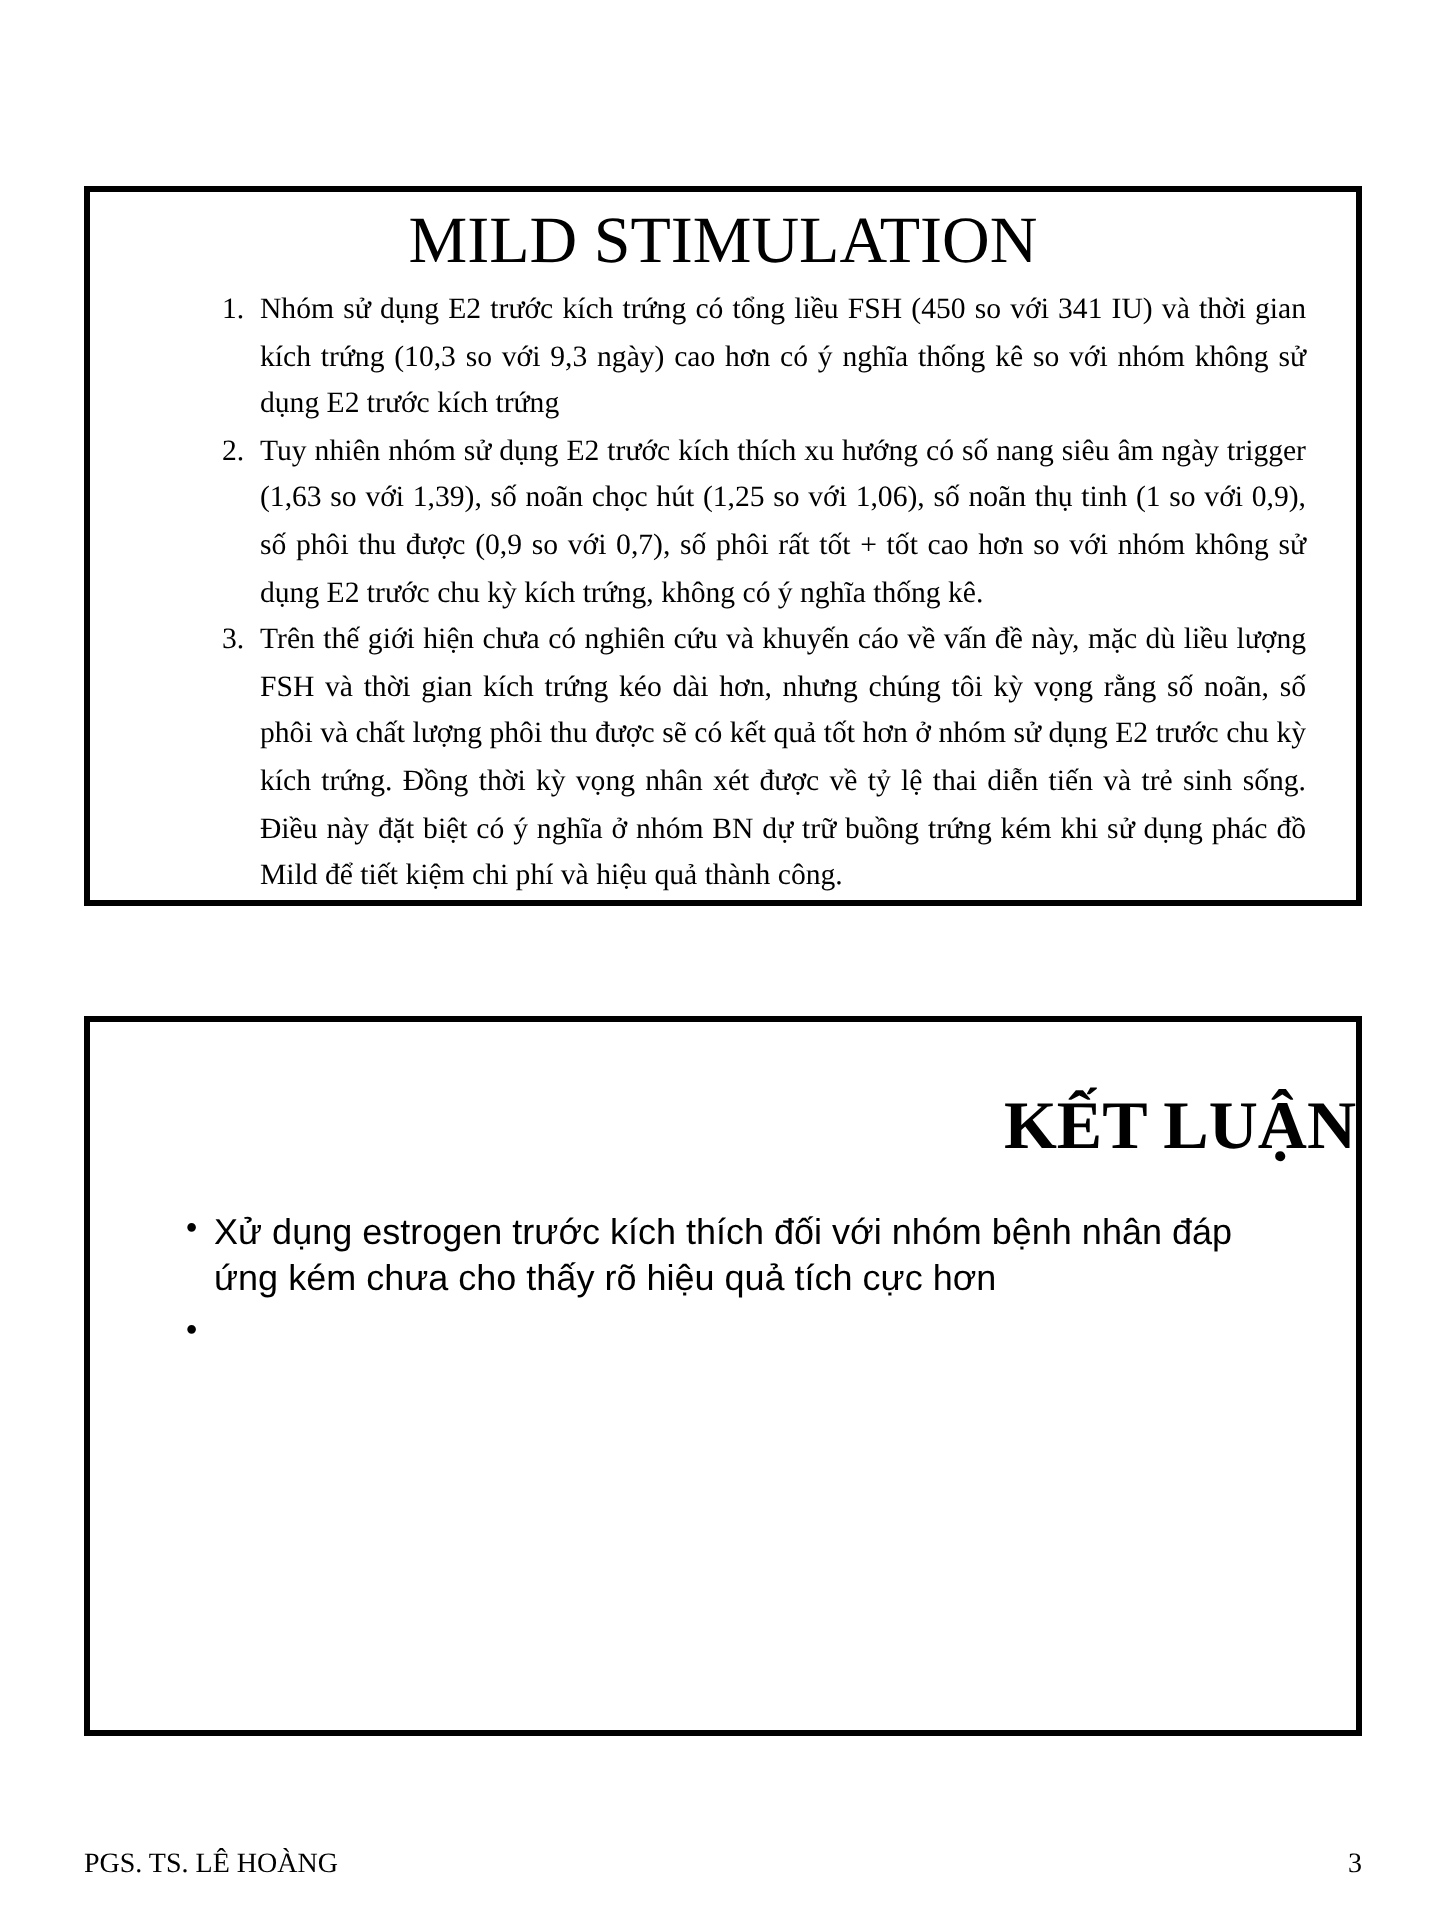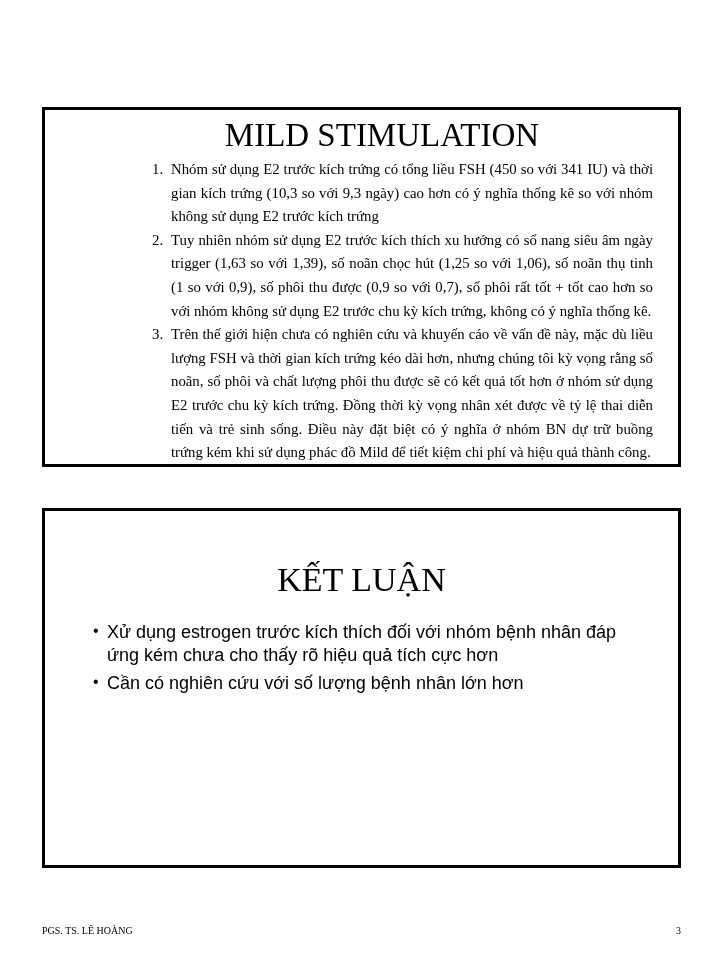--- a/index.html
+++ b/index.html
@@ -19,21 +19,21 @@
   }
   .slide {
     position: absolute;
     left: 42px;
     width: 639px;
     height: 360px;
     border: 3px solid #000000;
     background: #ffffff;
     overflow: hidden;
   }
-  #slide1 { top: 107px; padding-left: 41px; }
+  #slide1 { top: 93px; }
   #slide2 { top: 508px; }
 
   
   .s1-title {
     margin-top: 6px;
     text-align: center;
     font-size: 33px;
     line-height: 38px;
     font-weight: 400;
     white-space: nowrap;
@@ -48,25 +48,25 @@
     line-height: 23.6px;
   }
   .s1-num {
     position: absolute;
     left: -19px;
     top: 0;
   }
 
   
   .s2-title {
-    margin-top: 48px;
-    text-align: center;
+    margin-top: 32px;
+    text-align: right;
     font-size: 34px;
     line-height: 42px;
-    font-weight: 400;
+    font-weight: 700;
     white-space: nowrap;
   }
   .s2-list {
     margin: 20px 0 0 46px;
     font-family: "Liberation Sans", sans-serif;
     font-size: 18px;
     line-height: 22.5px;
   }
   .s2-item {
     position: relative;
@@ -84,21 +84,21 @@
 
   
   .footer {
     position: absolute;
     left: 42px;
     top: 925px;
     width: 639px;
     display: flex;
     justify-content: space-between;
     align-items: baseline;
-    font-size: 10px;
+    font-size: 14px;
   }
 </style>
 </head>
 <body>
 
 <div class="page">
 
   <div class="slide" id="slide1">
     <div class="s1-title">MILD STIMULATION</div>
     <div class="s1-list">
@@ -119,21 +119,20 @@
 
   <div class="slide" id="slide2">
     <div class="s2-title">KẾT LUẬN</div>
     <div class="s2-list">
       <div class="s2-item">
         <span class="s2-bullet">•</span>
         <span>Xử dụng estrogen trước kích thích đối với nhóm bệnh nhân đáp ứng kém chưa cho thấy rõ hiệu quả tích cực hơn</span>
       </div>
       <div class="s2-item">
         <span class="s2-bullet">•</span>
-        <span>Cần có nghiên cứu với số lượng bệnh nhân lớn hơn</span>
       </div>
     </div>
   </div>
 
   <div class="footer">
     <span>PGS. TS. LÊ HOÀNG</span>
     <span>3</span>
   </div>
 
 </div>

